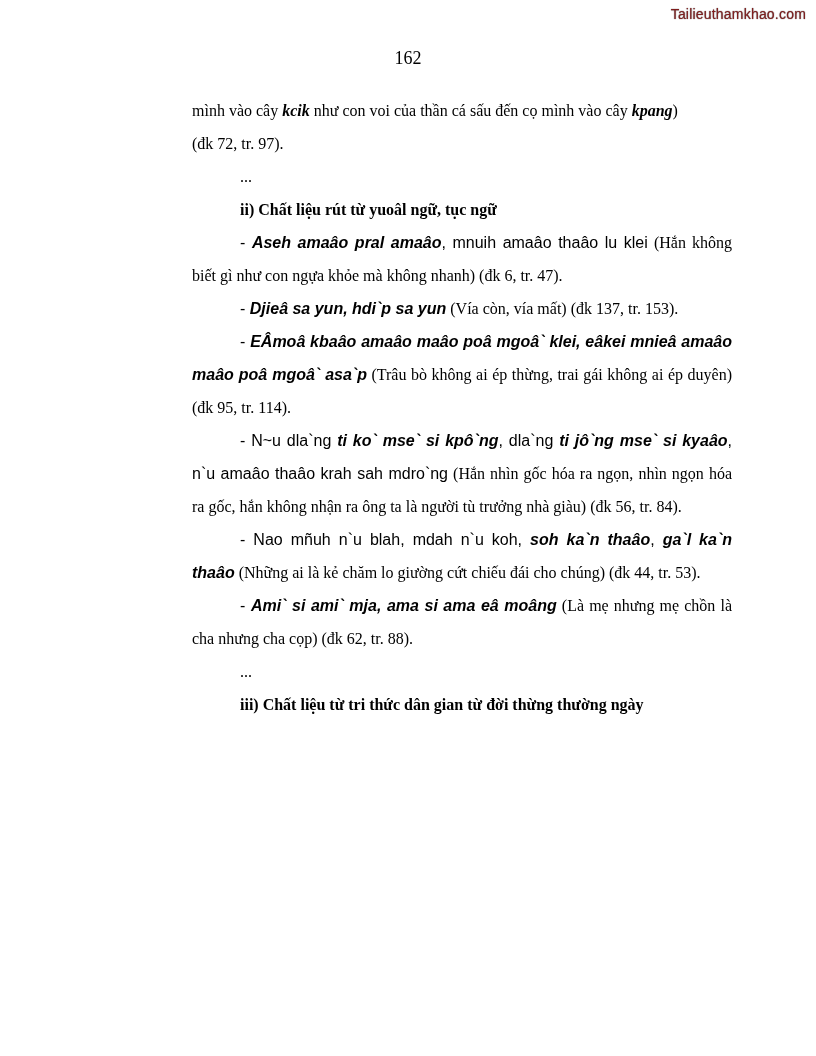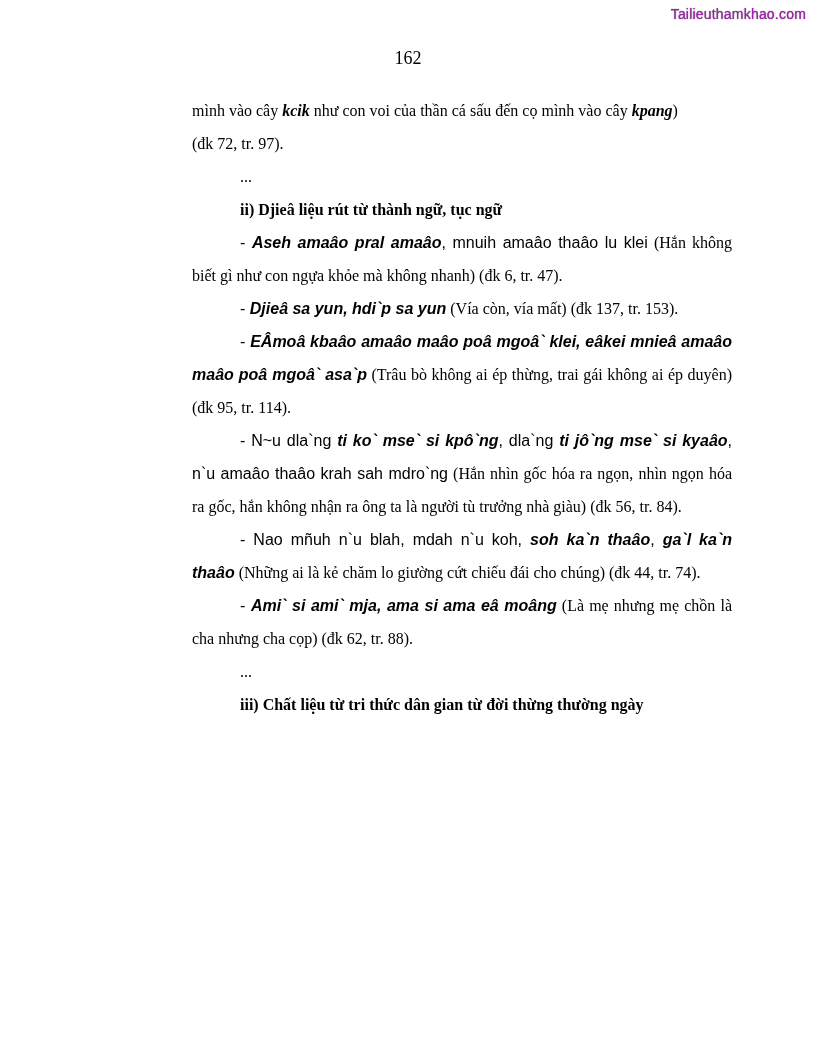--- a/index.html
+++ b/index.html
@@ -1,19 +1,19 @@
 <!DOCTYPE html>
 <html><head>
 <meta charset="utf-8">
 <style>
   html, body { margin: 0; padding: 0; background: #ffffff; }
   body { width: 816px; height: 1056px; position: relative; overflow: hidden;
          font-family: "Liberation Serif", serif; color: #000; }
   .watermark { position: absolute; top: 6px; right: 10px; font-family: "Liberation Sans", sans-serif;
-               font-size: 14px; color: #a21caf; letter-spacing: 0.2px;
+               font-size: 14px; color: #7f1d1d; letter-spacing: 0.2px;
                text-shadow: 0 0 1px #888, 0 0 1px #888; }
   .page-num { position: absolute; top: 48px; left: 0; width: 816px; text-align: center; font-size: 18px; padding-left: 0; }
   .page-num span { position: relative; left: 0; }
   .body { position: absolute; top: 94px; left: 192px; width: 540px; font-size: 16px; line-height: 33px; }
   .p { margin: 0; text-align: justify; }
   .ind { text-indent: 48px; }
   .sans { font-family: "Liberation Sans", sans-serif; font-size: 16px; }
   .i { font-style: italic; font-weight: bold; }
   .b { font-weight: bold; }
 </style>
@@ -23,33 +23,33 @@
 <div class="watermark">Tailieuthamkhao.com</div>
 
 <div class="page-num"><span>162</span></div>
 
 <div class="body">
 
   <p class="p"><span>mình vào cây </span><span class="i">kcik</span><span> như con voi của thần cá sấu đến cọ mình vào cây </span><span class="i">kpang</span><span>)</span><br><span>(đk 72, tr. 97).</span></p>
 
   <p class="p ind">...</p>
 
-  <p class="p ind b">ii) Djieâ liệu rút từ thành ngữ, tục ngữ</p>
+  <p class="p ind b">ii) Chất liệu rút từ yuoâl ngữ, tục ngữ</p>
 
 
 
   <p class="p ind"><span class="sans">- </span><span class="sans i">Aseh amaâo pral amaâo</span><span class="sans">, mnuih amaâo thaâo lu klei</span><span> (Hắn không biết gì như con ngựa khỏe mà không nhanh) (đk 6, tr. 47).</span></p>
 
   <p class="p ind"><span class="sans">- </span><span class="sans i">Djieâ sa yun, hdi`p sa yun</span><span> (Vía còn, vía mất) (đk 137, tr. 153).</span></p>
 
   <p class="p ind"><span class="sans">- </span><span class="sans i">EÂmoâ kbaâo amaâo maâo poâ mgoâ` klei, eâkei mnieâ amaâo maâo poâ mgoâ` asa`p</span><span> (Trâu bò không ai ép thừng, trai gái không ai ép duyên) (đk 95, tr. 114).</span></p>
 
   <p class="p ind"><span class="sans">- N~u dla`ng </span><span class="sans i">ti ko` mse` si kpô`ng</span><span class="sans">, dla`ng </span><span class="sans i">ti jô`ng mse` si kyaâo</span><span class="sans">, n`u amaâo thaâo krah sah mdro`ng</span><span> (Hắn nhìn gốc hóa ra ngọn, nhìn ngọn hóa ra gốc, hắn không nhận ra ông ta là người tù trưởng nhà giàu) (đk 56, tr. 84).</span></p>
 
-  <p class="p ind"><span class="sans">- Nao mñuh n`u blah, mdah n`u koh, </span><span class="sans i">soh ka`n thaâo</span><span class="sans">, </span><span class="sans i">ga`l ka`n thaâo</span><span> (Những ai là kẻ chăm lo giường cứt chiếu đái cho chúng) (đk 44, tr. 74).</span></p>
+  <p class="p ind"><span class="sans">- Nao mñuh n`u blah, mdah n`u koh, </span><span class="sans i">soh ka`n thaâo</span><span class="sans">, </span><span class="sans i">ga`l ka`n thaâo</span><span> (Những ai là kẻ chăm lo giường cứt chiếu đái cho chúng) (đk 44, tr. 53).</span></p>
 
   <p class="p ind"><span class="sans">- </span><span class="sans i">Ami` si ami` mja, ama si ama eâ moâng</span><span> (Là mẹ nhưng mẹ chồn là cha nhưng cha cọp) (đk 62, tr. 88).</span></p>
 
   <p class="p ind">...</p>
 
   <p class="p ind b">iii) Chất liệu từ tri thức dân gian từ đời thừng thường ngày</p>
 
 </div>
 
 </body></html>

